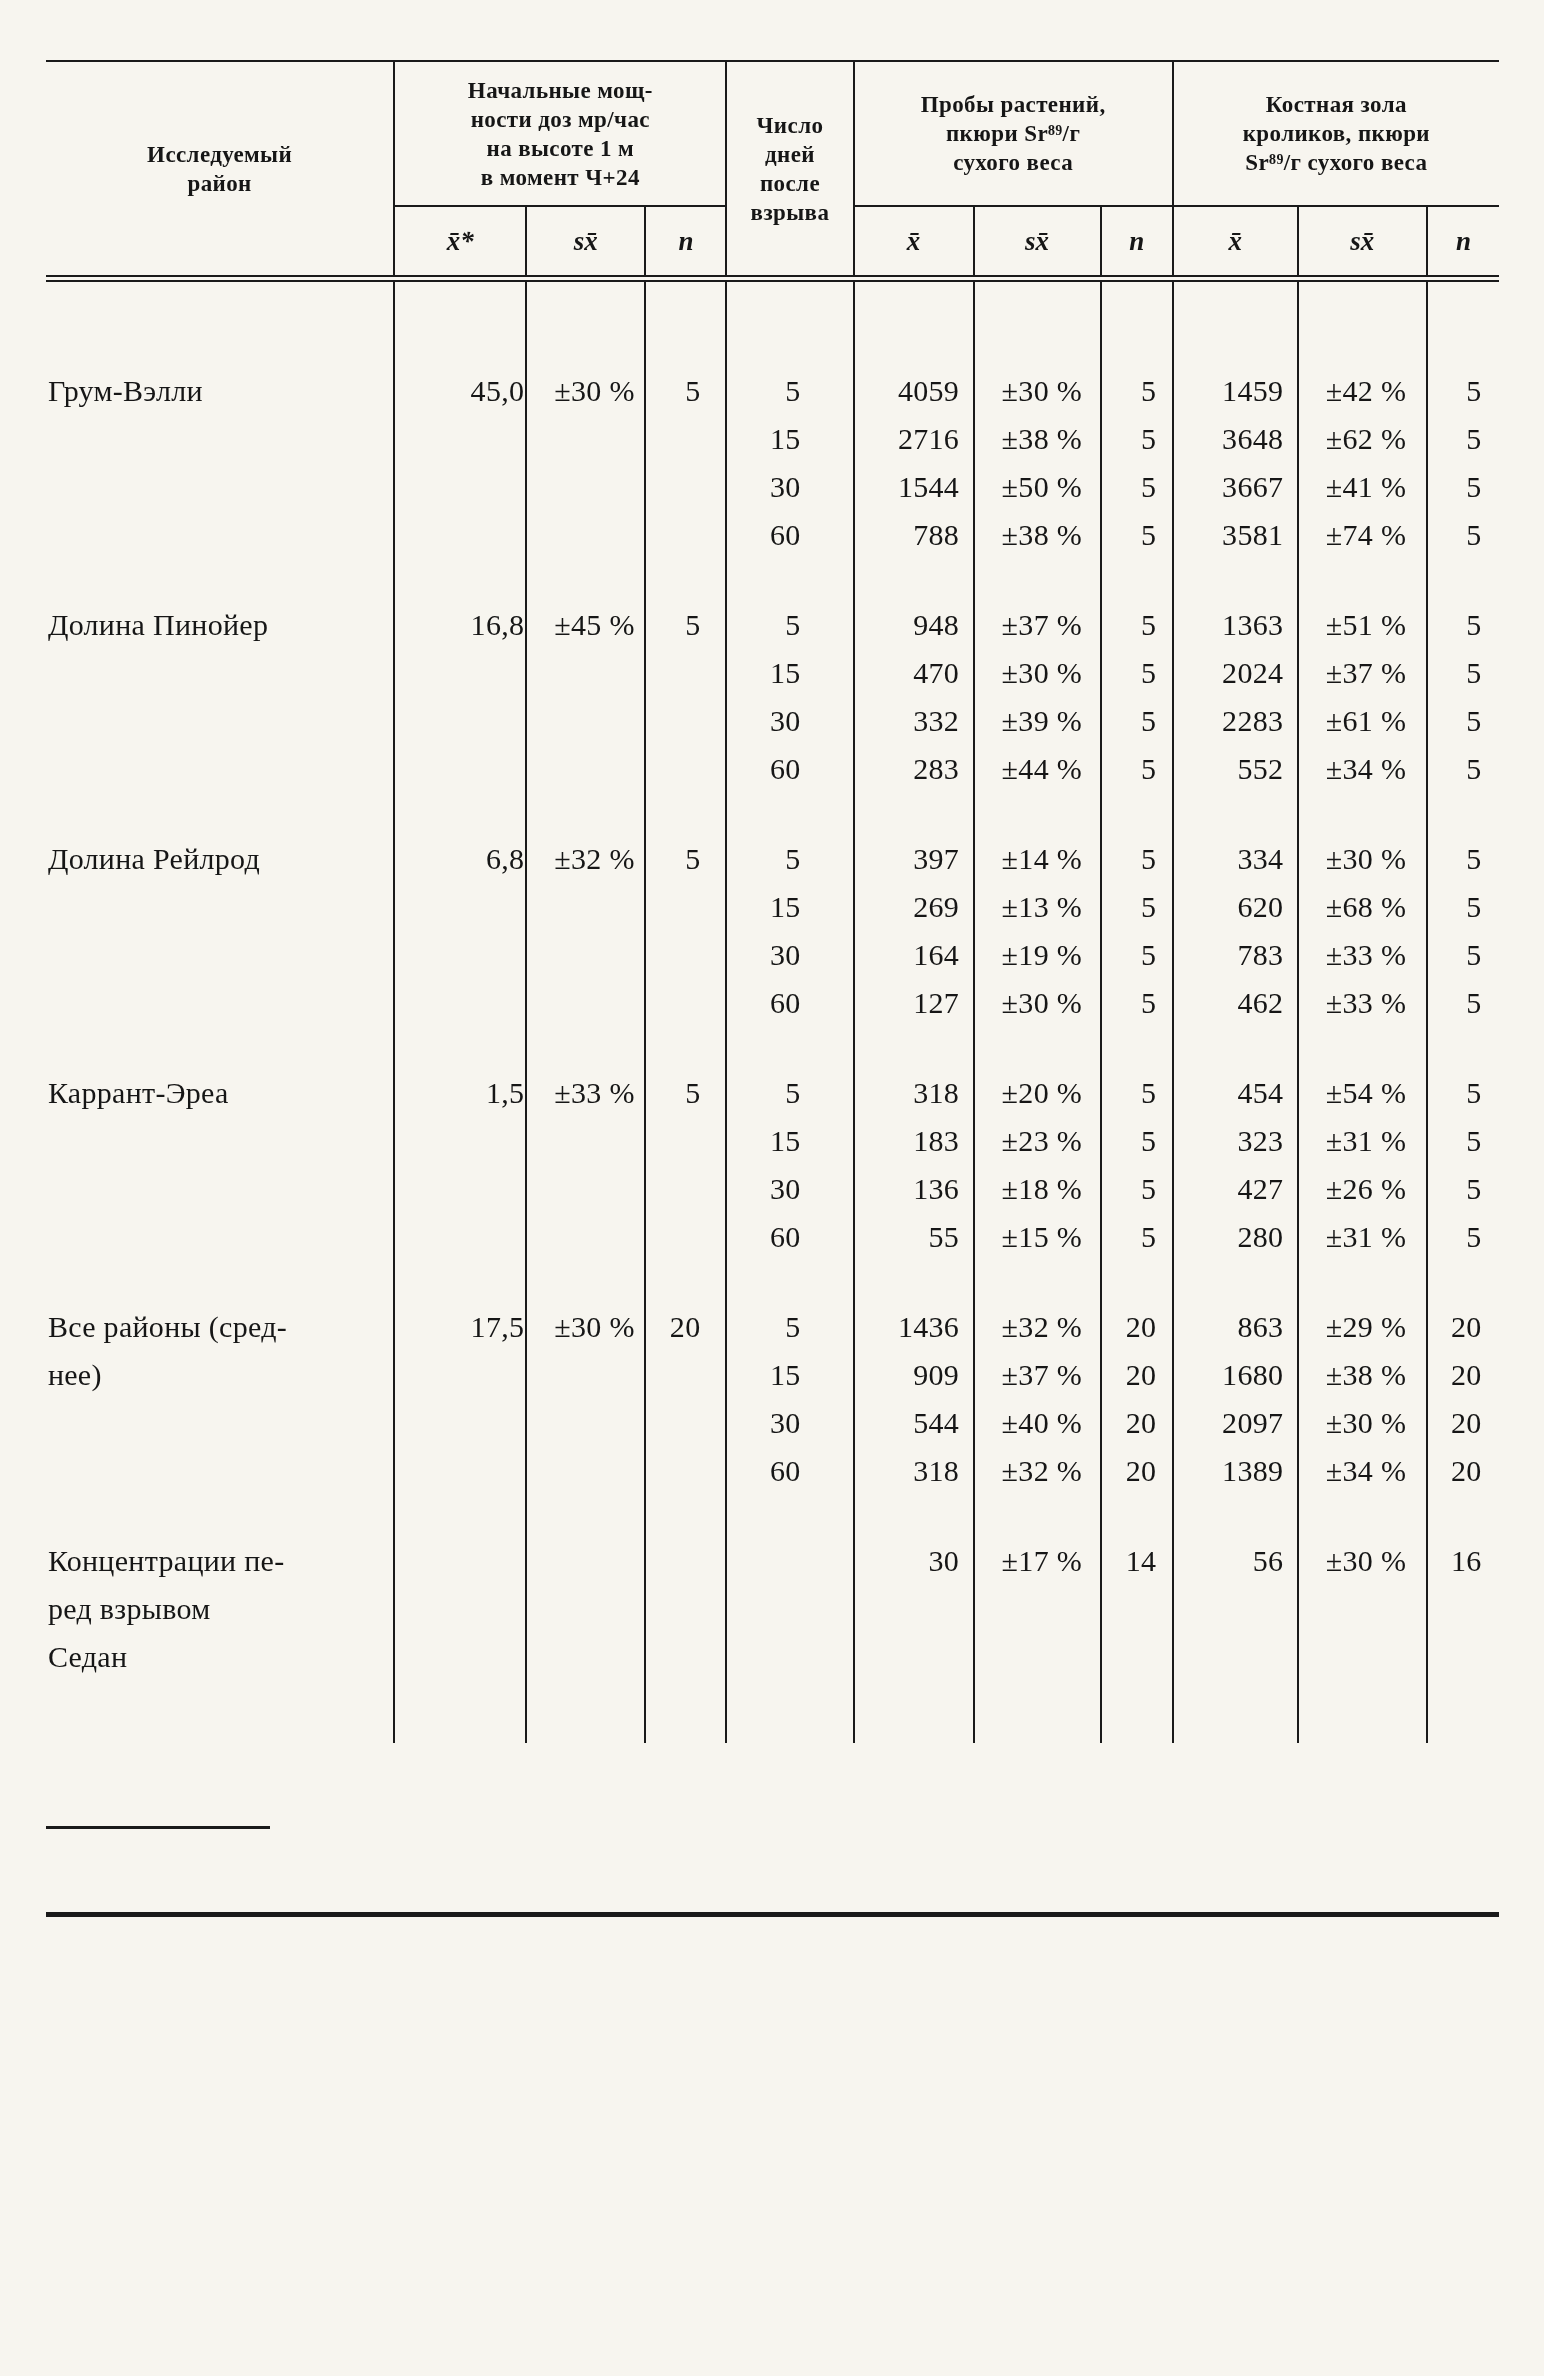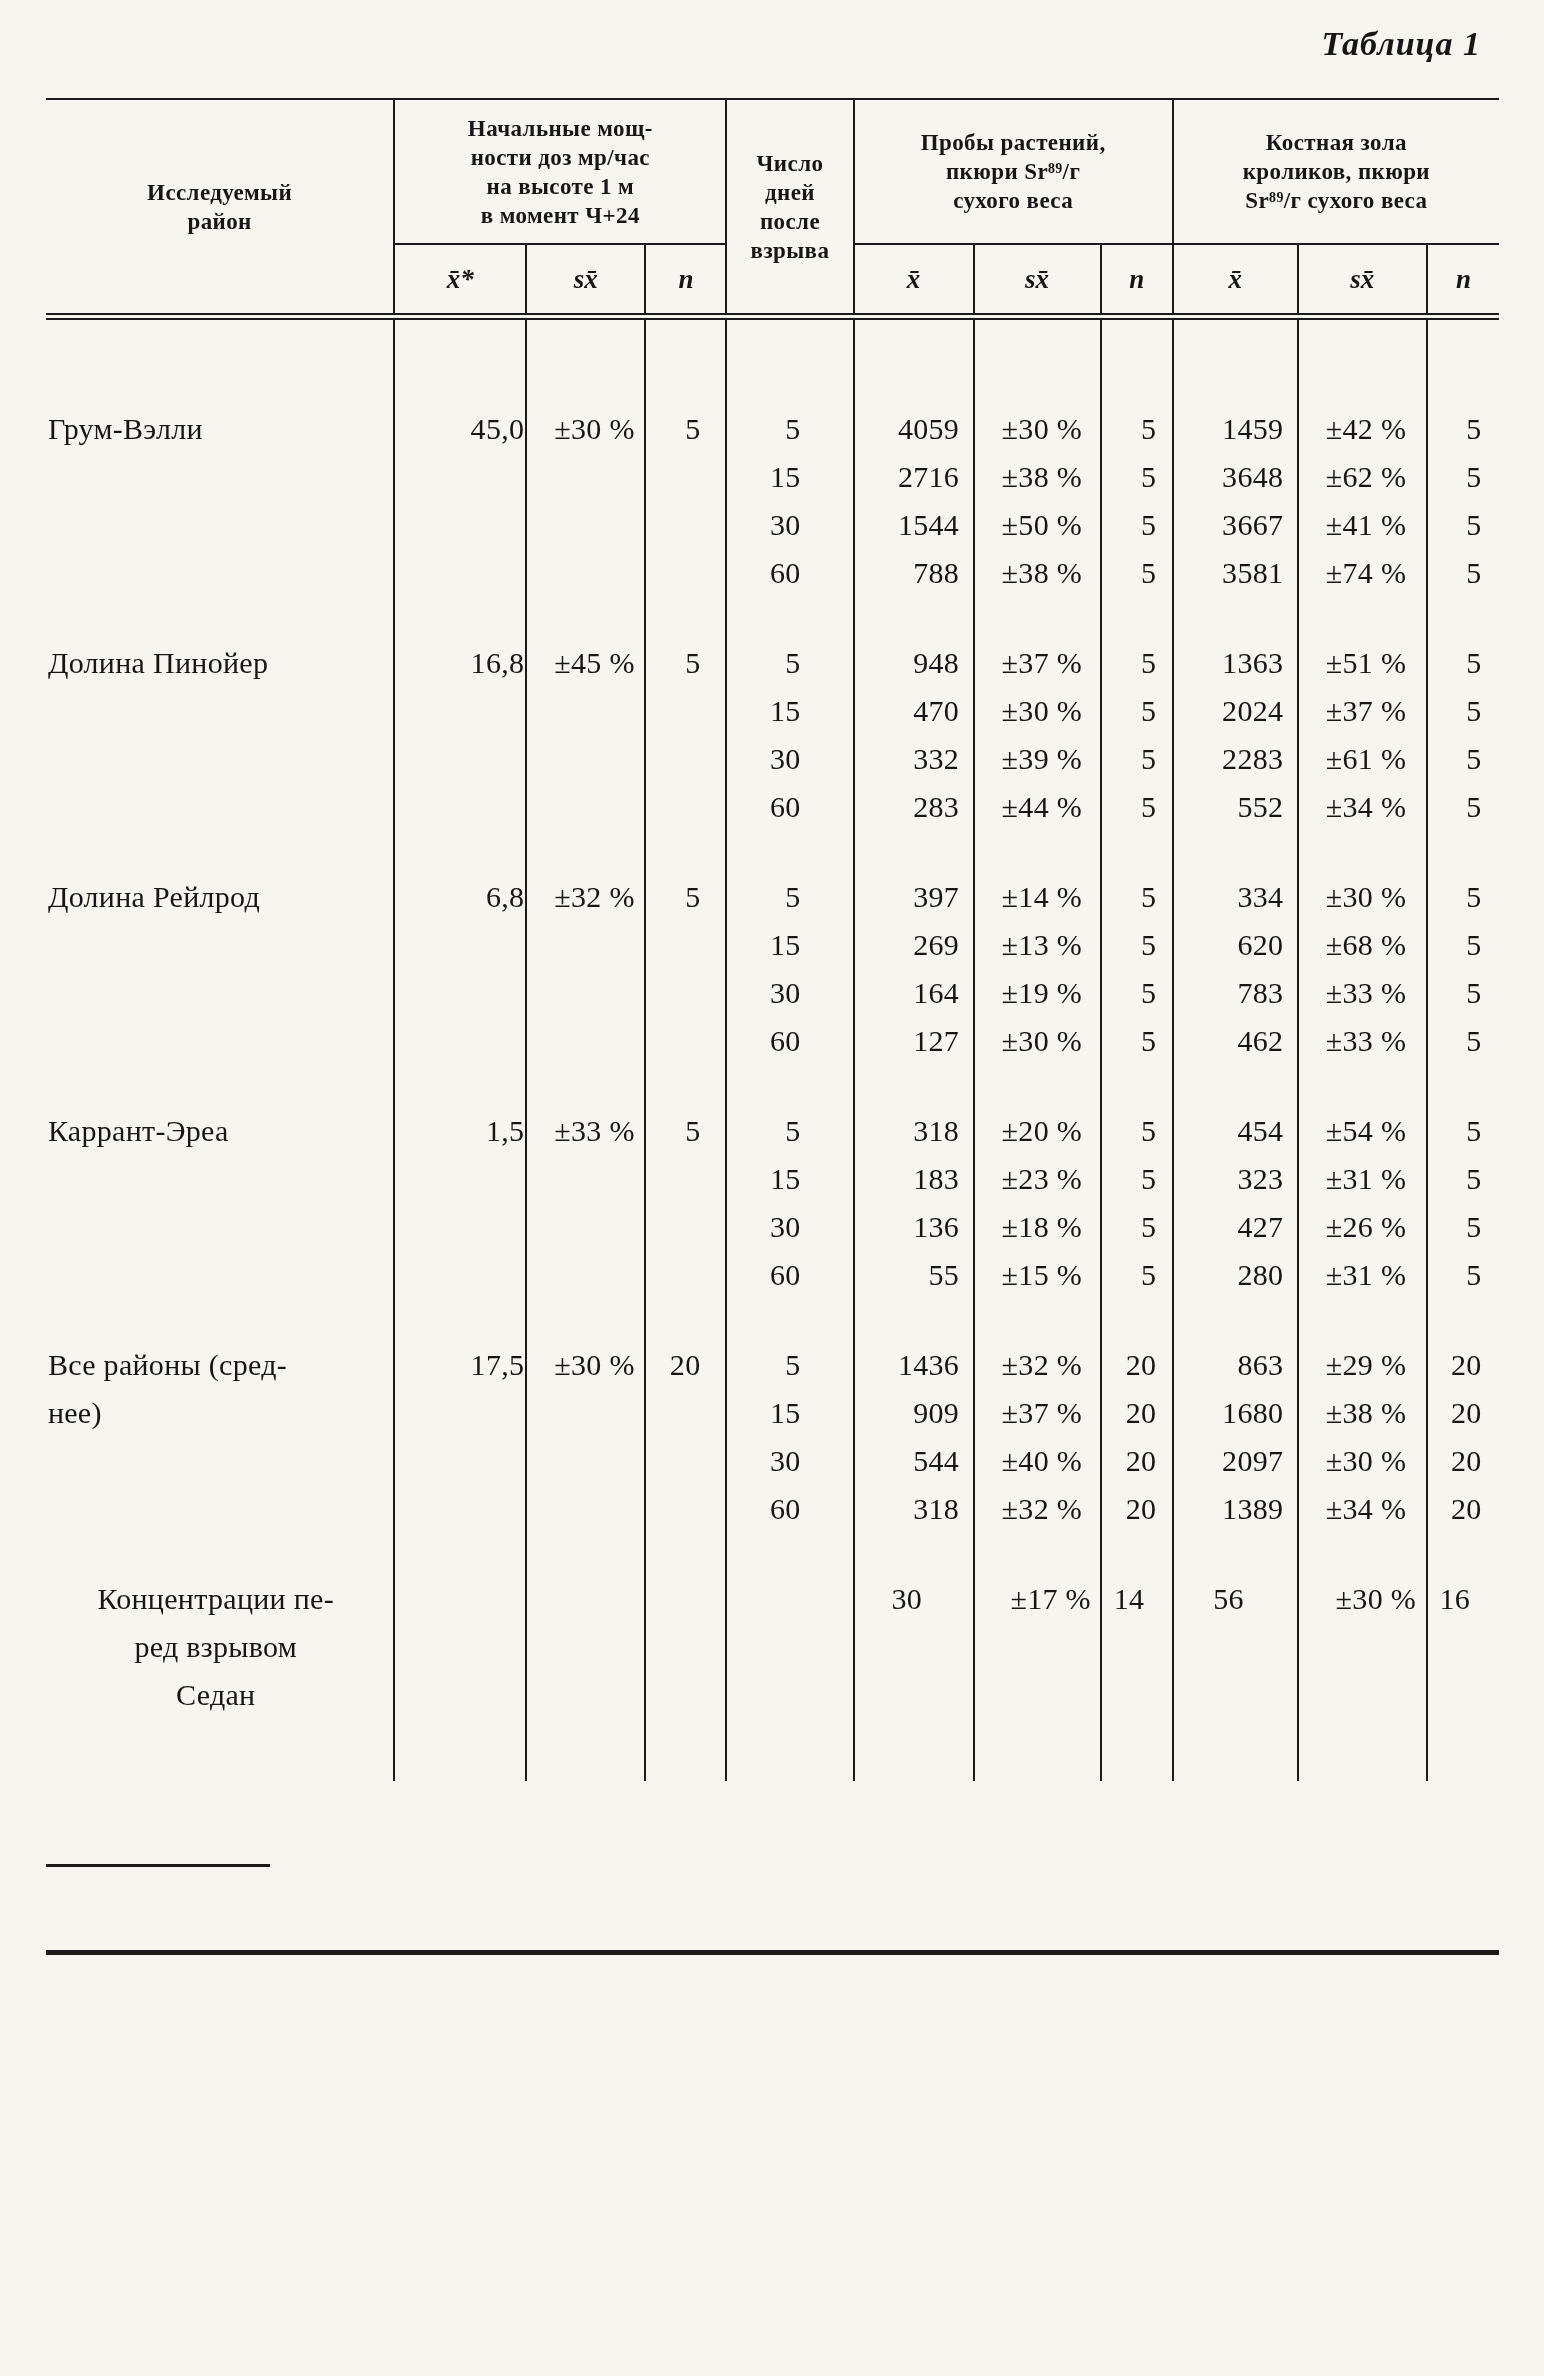--- a/index.html
+++ b/index.html
@@ -63,21 +63,21 @@
   .b-under { border-bottom: 2.4px solid #1a1a1a; }
   .b-dbl   { border-bottom: 7.7px double #1a1a1a; }
 
   tbody td {
     font-size: 30px;
     line-height: 48px;
     letter-spacing: 0.3px;
   }
   tbody tr.first-block > td { padding-top: 85px; }
   tbody tr.block-start > td { padding-top: 42px; }
-  tbody tr.last-row    > td { padding-bottom: 62px; text-align: center; }
+  tbody tr.last-row    > td { padding-bottom: 62px; }
 
   td.region { text-align: left; padding-left: 1.9px; padding-right: 9.7px; }
   td.num    { text-align: right; }
   td.pm     { text-align: left; padding-left: 27px; }
   td.c-ix   { padding-right: 1px; font-family: Liberation Serif, serif; }
   td.c-isx  { }
   td.c-in   { padding-right: 25px; }
   td.c-days { padding-right: 52px; }
   td.c-px   { padding-right: 13.5px; }
   td.c-pn   { padding-right: 15.4px; }
@@ -104,21 +104,20 @@
     width: 1453px;
     height: 4.8px;
     background: #1a1a1a;
   }
 </style>
 </head>
 <body>
 
 <div class="page">
 
-  <div class="table-label">Таблица 1</div>
 
 
   <table class="data-table">
     <colgroup>
       <col style="width:348px">
       <col style="width:132px">
       <col style="width:119px">
       <col style="width:81px">
       <col style="width:127px">
       <col style="width:120px">

